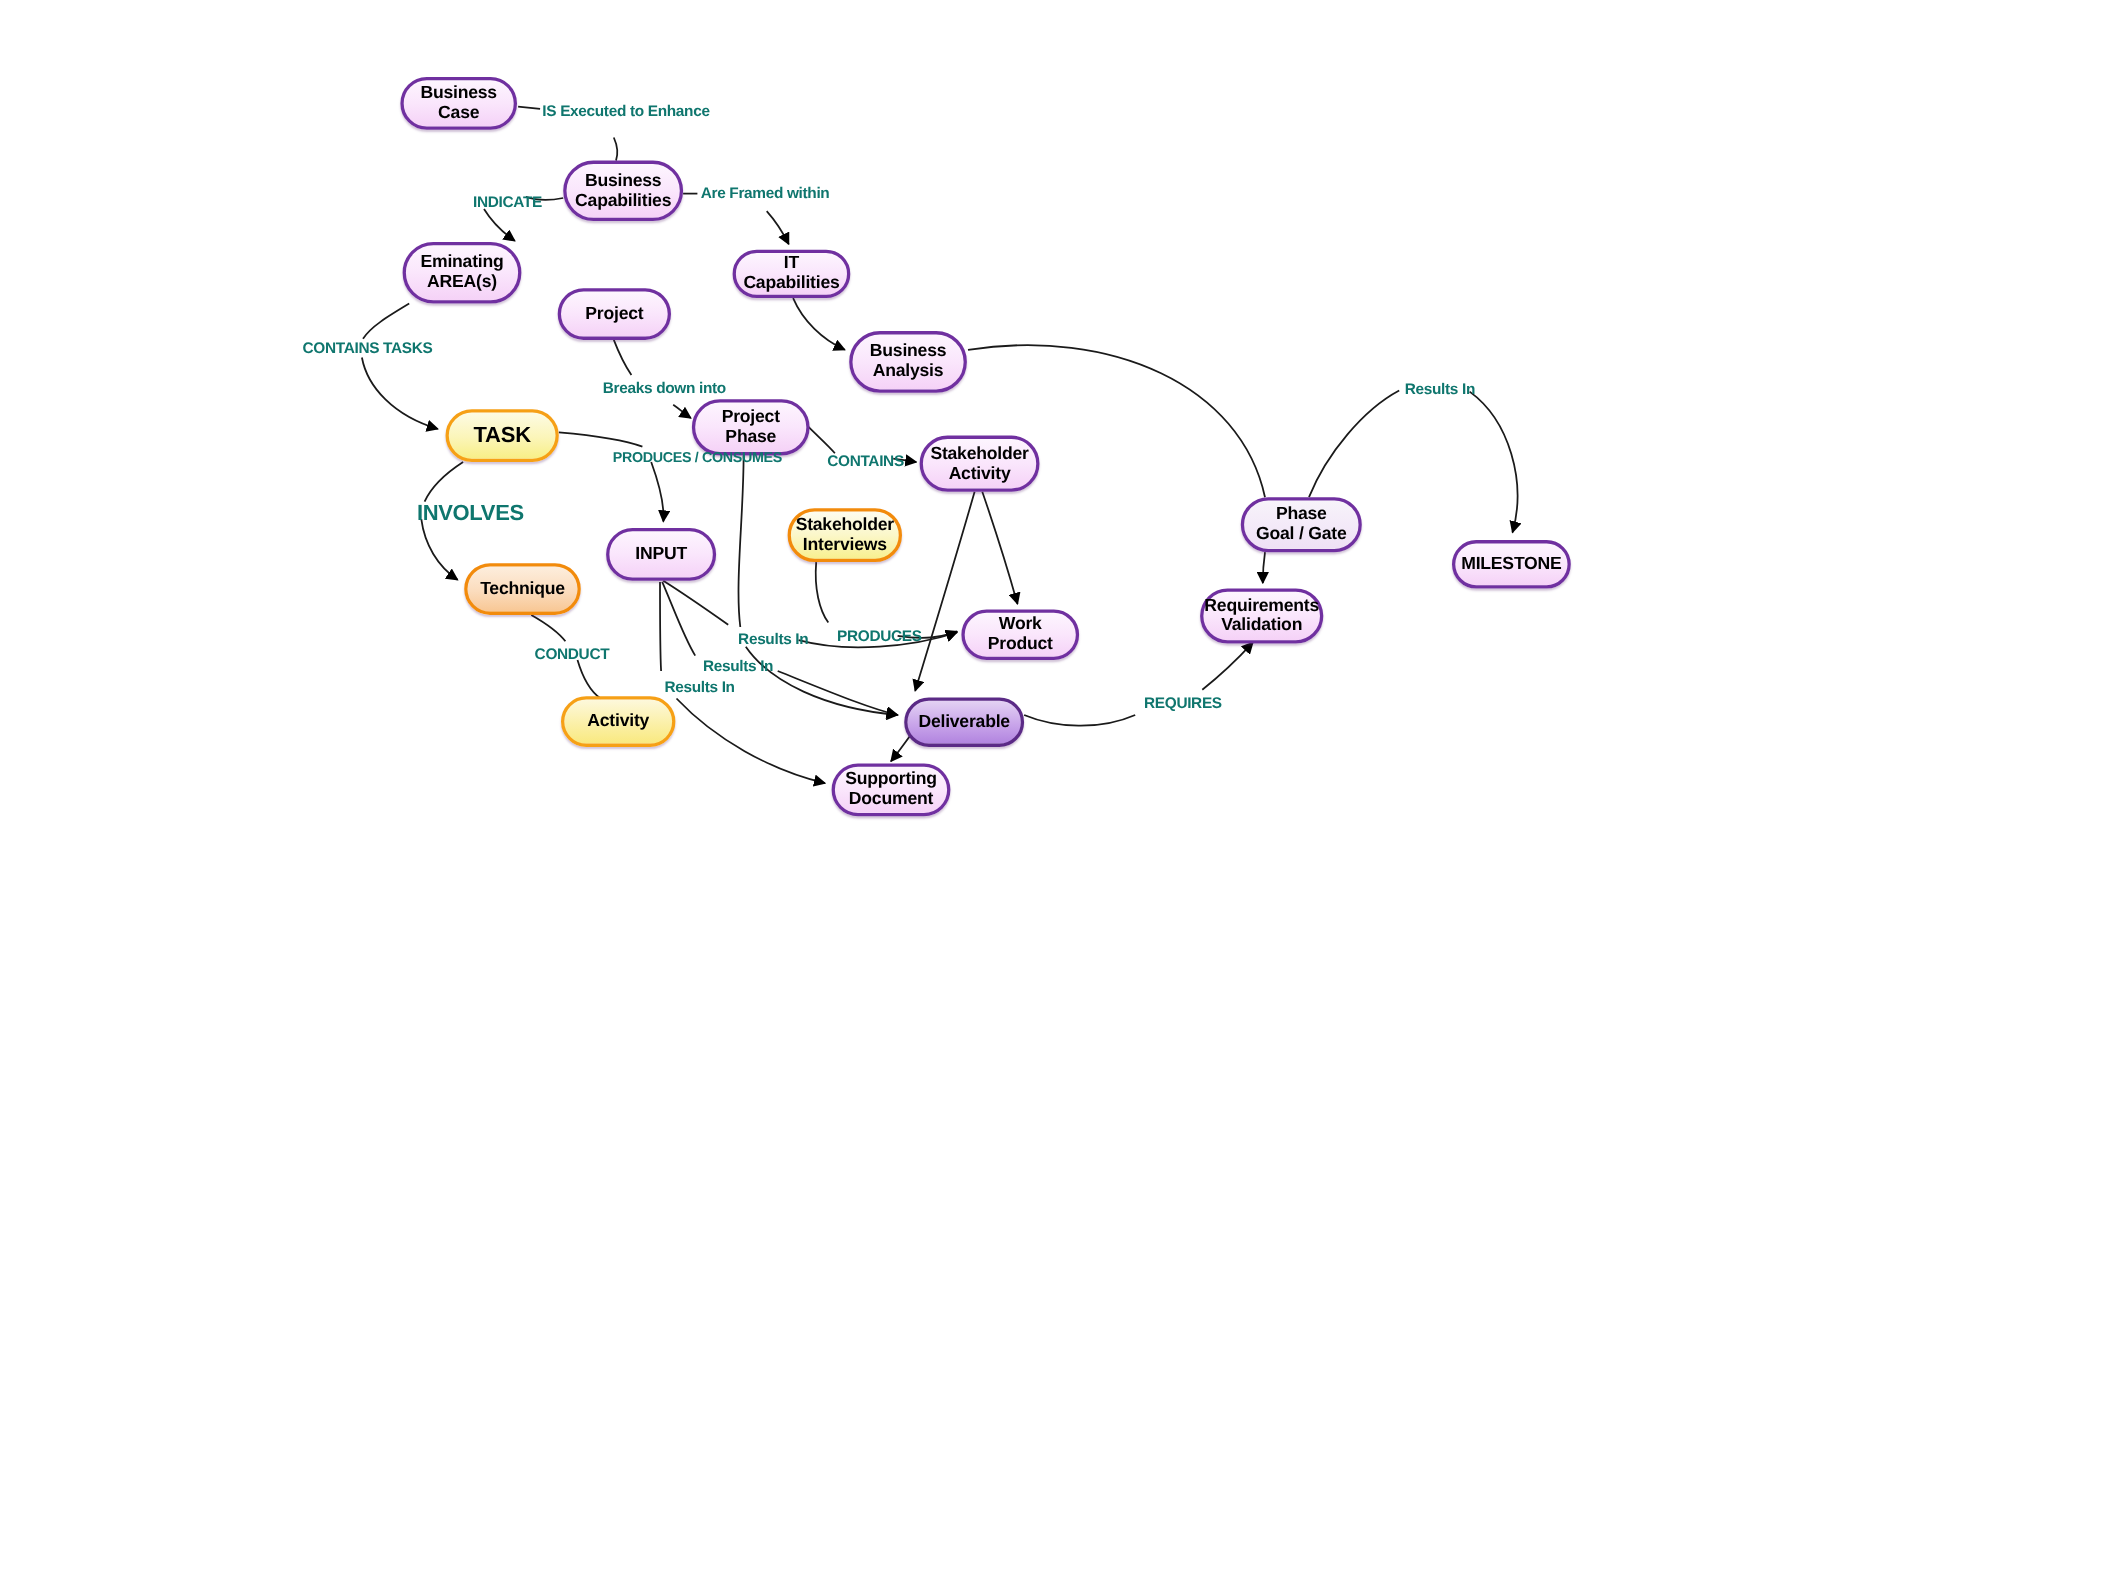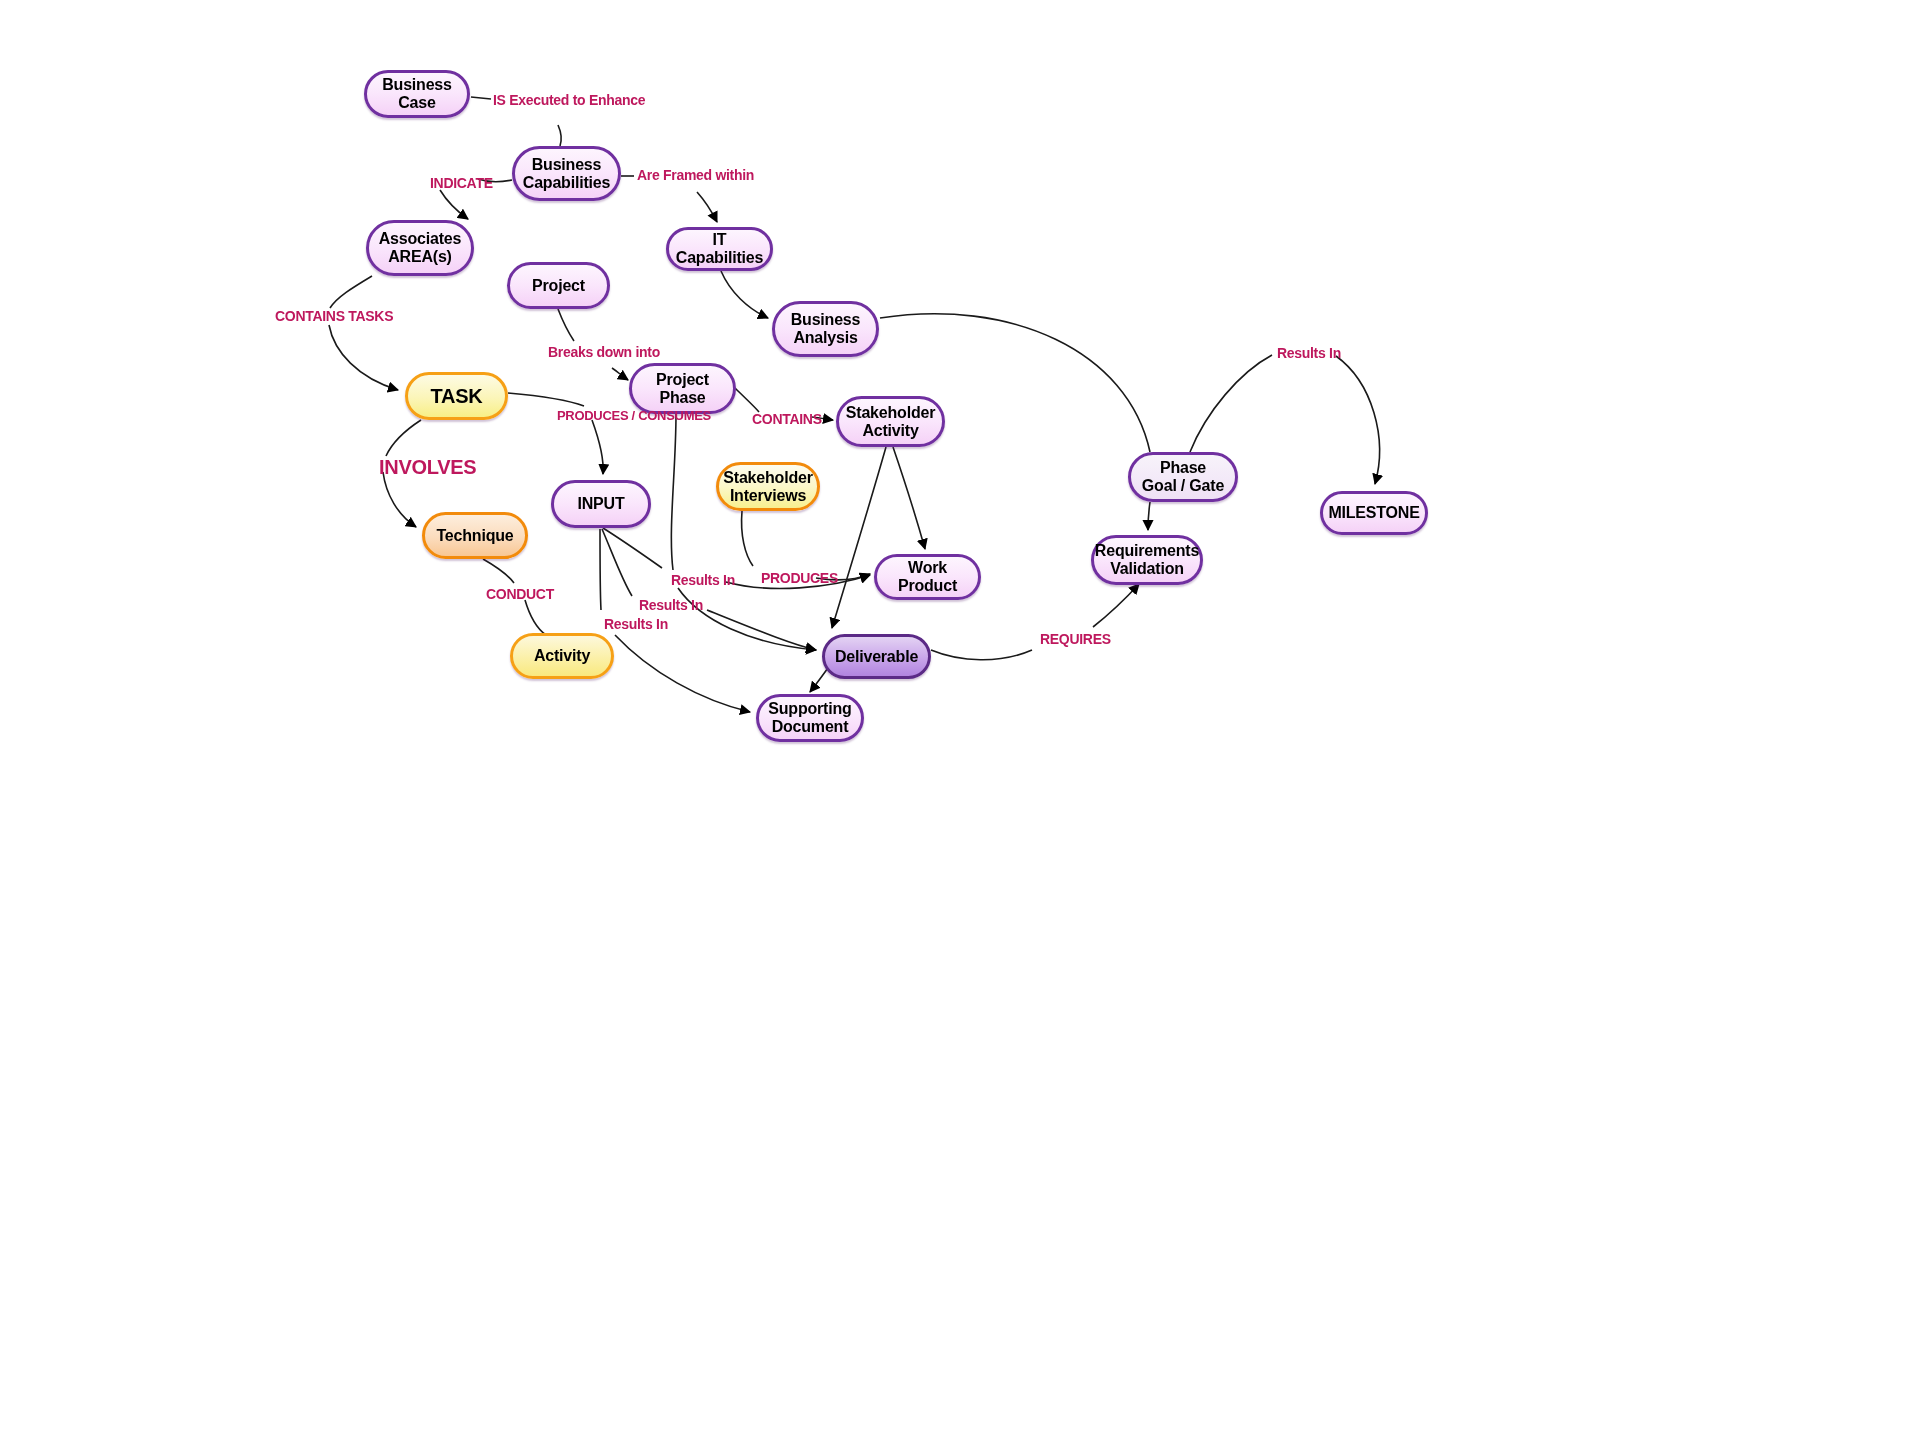--- a/index.html
+++ b/index.html
@@ -85,21 +85,21 @@
   .node.stake-int {
     border-color: #F28B0C;
     background: linear-gradient(180deg, #fdfcef 0%, #fbf7c9 50%, #f8f08f 100%);
   }
 
   
   .elabel {
     position: absolute;
     font-family: "Liberation Sans", sans-serif;
     font-weight: bold;
-    color: #be185d;
+    color: #0f766e;
     white-space: nowrap;
     line-height: 1.1;
     text-align: center;
     letter-spacing: -0.3px;
   }
 
   
   #footer {
     position: absolute;
     left: 0;
@@ -245,21 +245,21 @@
 
     <div class="node purple" style="left:512px; top:146px; width:109px; height:55px; font-size:16px;">
       <div>
         <span>Business</span>
         <span>Capabilities</span>
       </div>
     </div>
 
     <div class="node purple" style="left:366px; top:220px; width:108px; height:56px; font-size:16px;">
       <div>
-        <span>Associates</span>
+        <span>Eminating</span>
         <span>AREA(s)</span>
       </div>
     </div>
 
     <div class="node purple" style="left:666px; top:227px; width:107px; height:44px; font-size:16px;">
       <span>IT Capabilities</span>
     </div>
 
     <div class="node purple" style="left:507px; top:262px; width:103px; height:47px; font-size:16px;">
       <span>Project</span>

